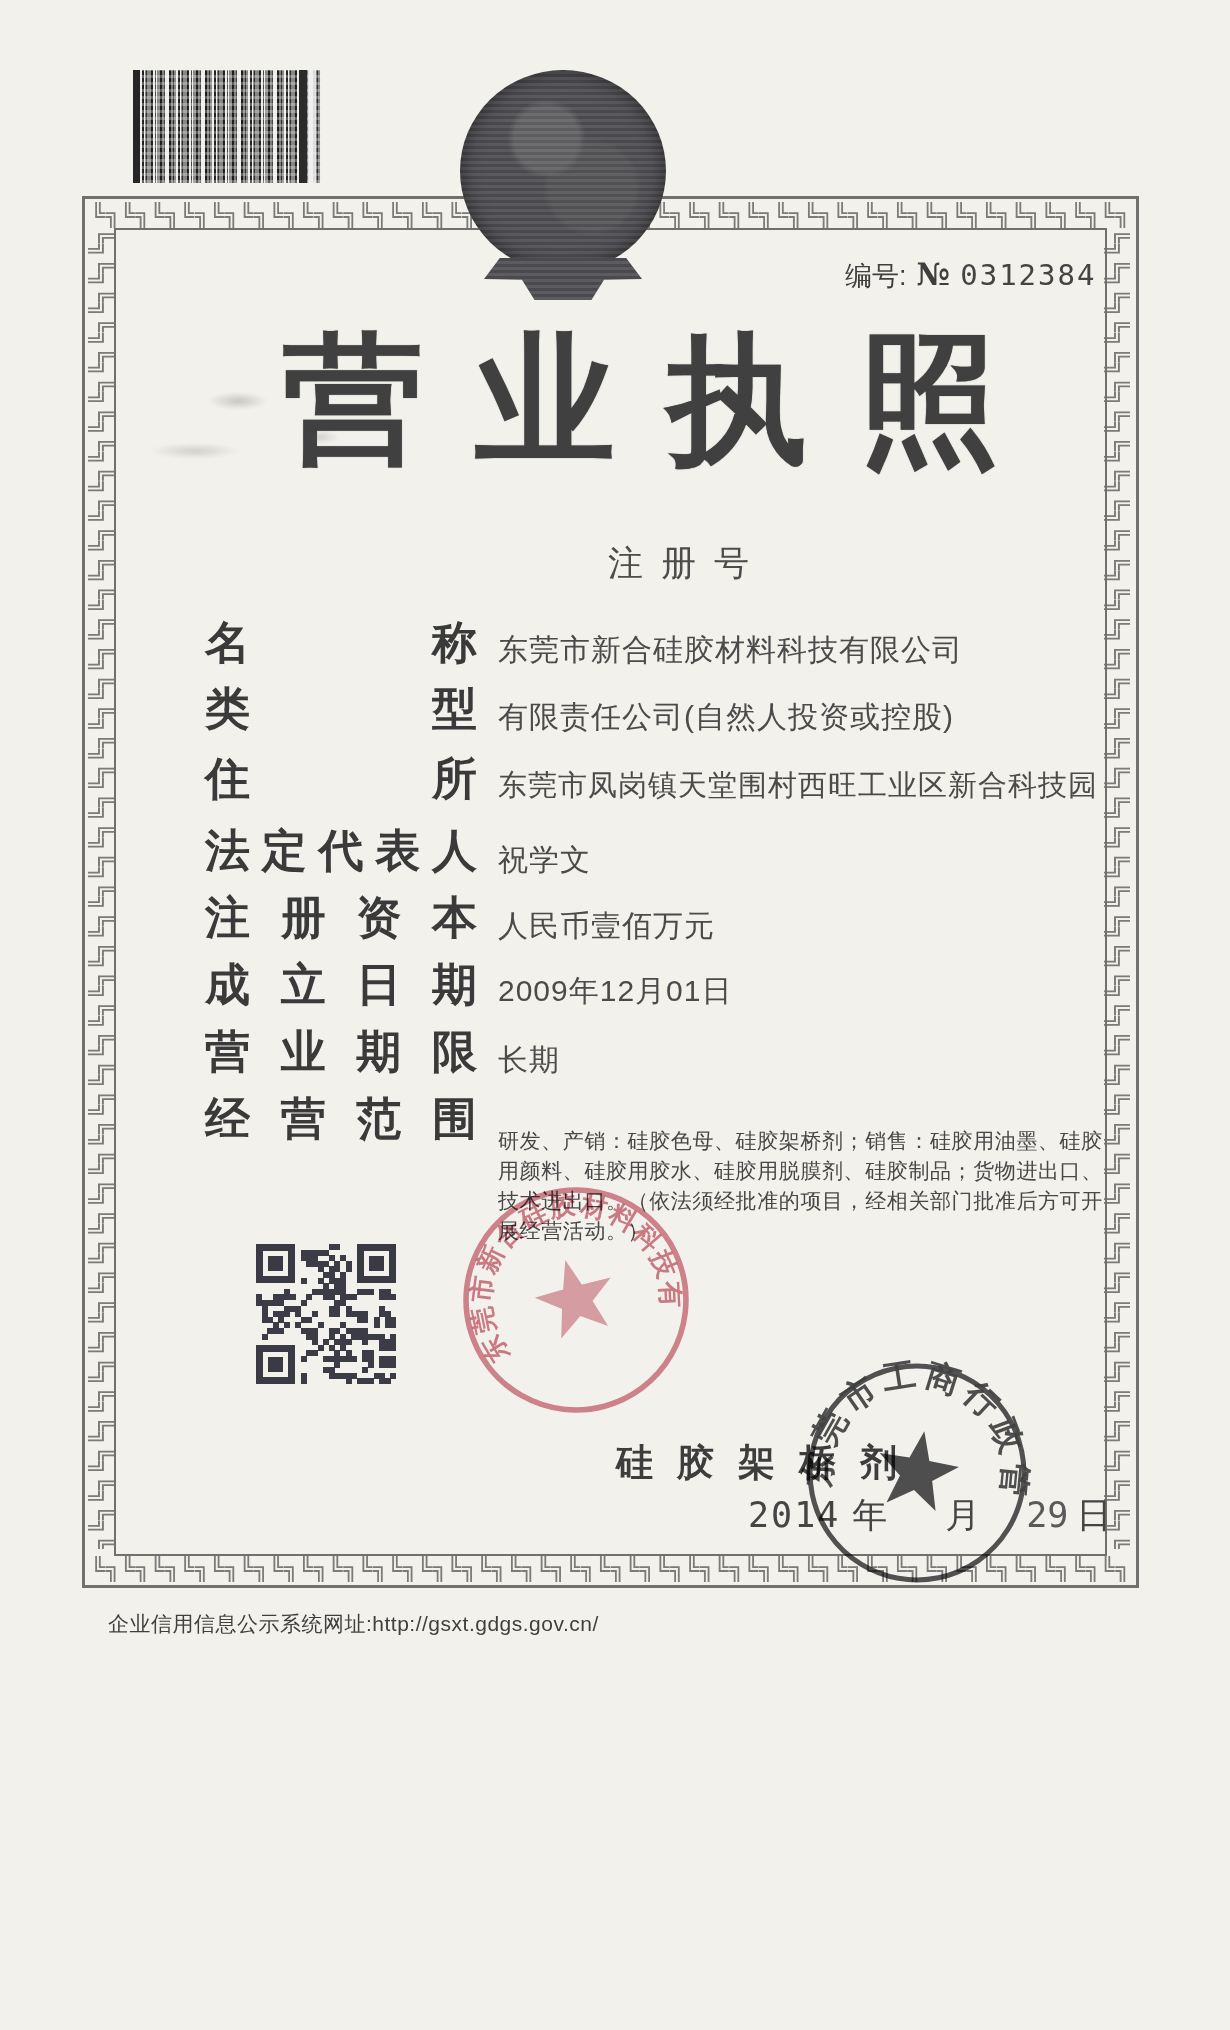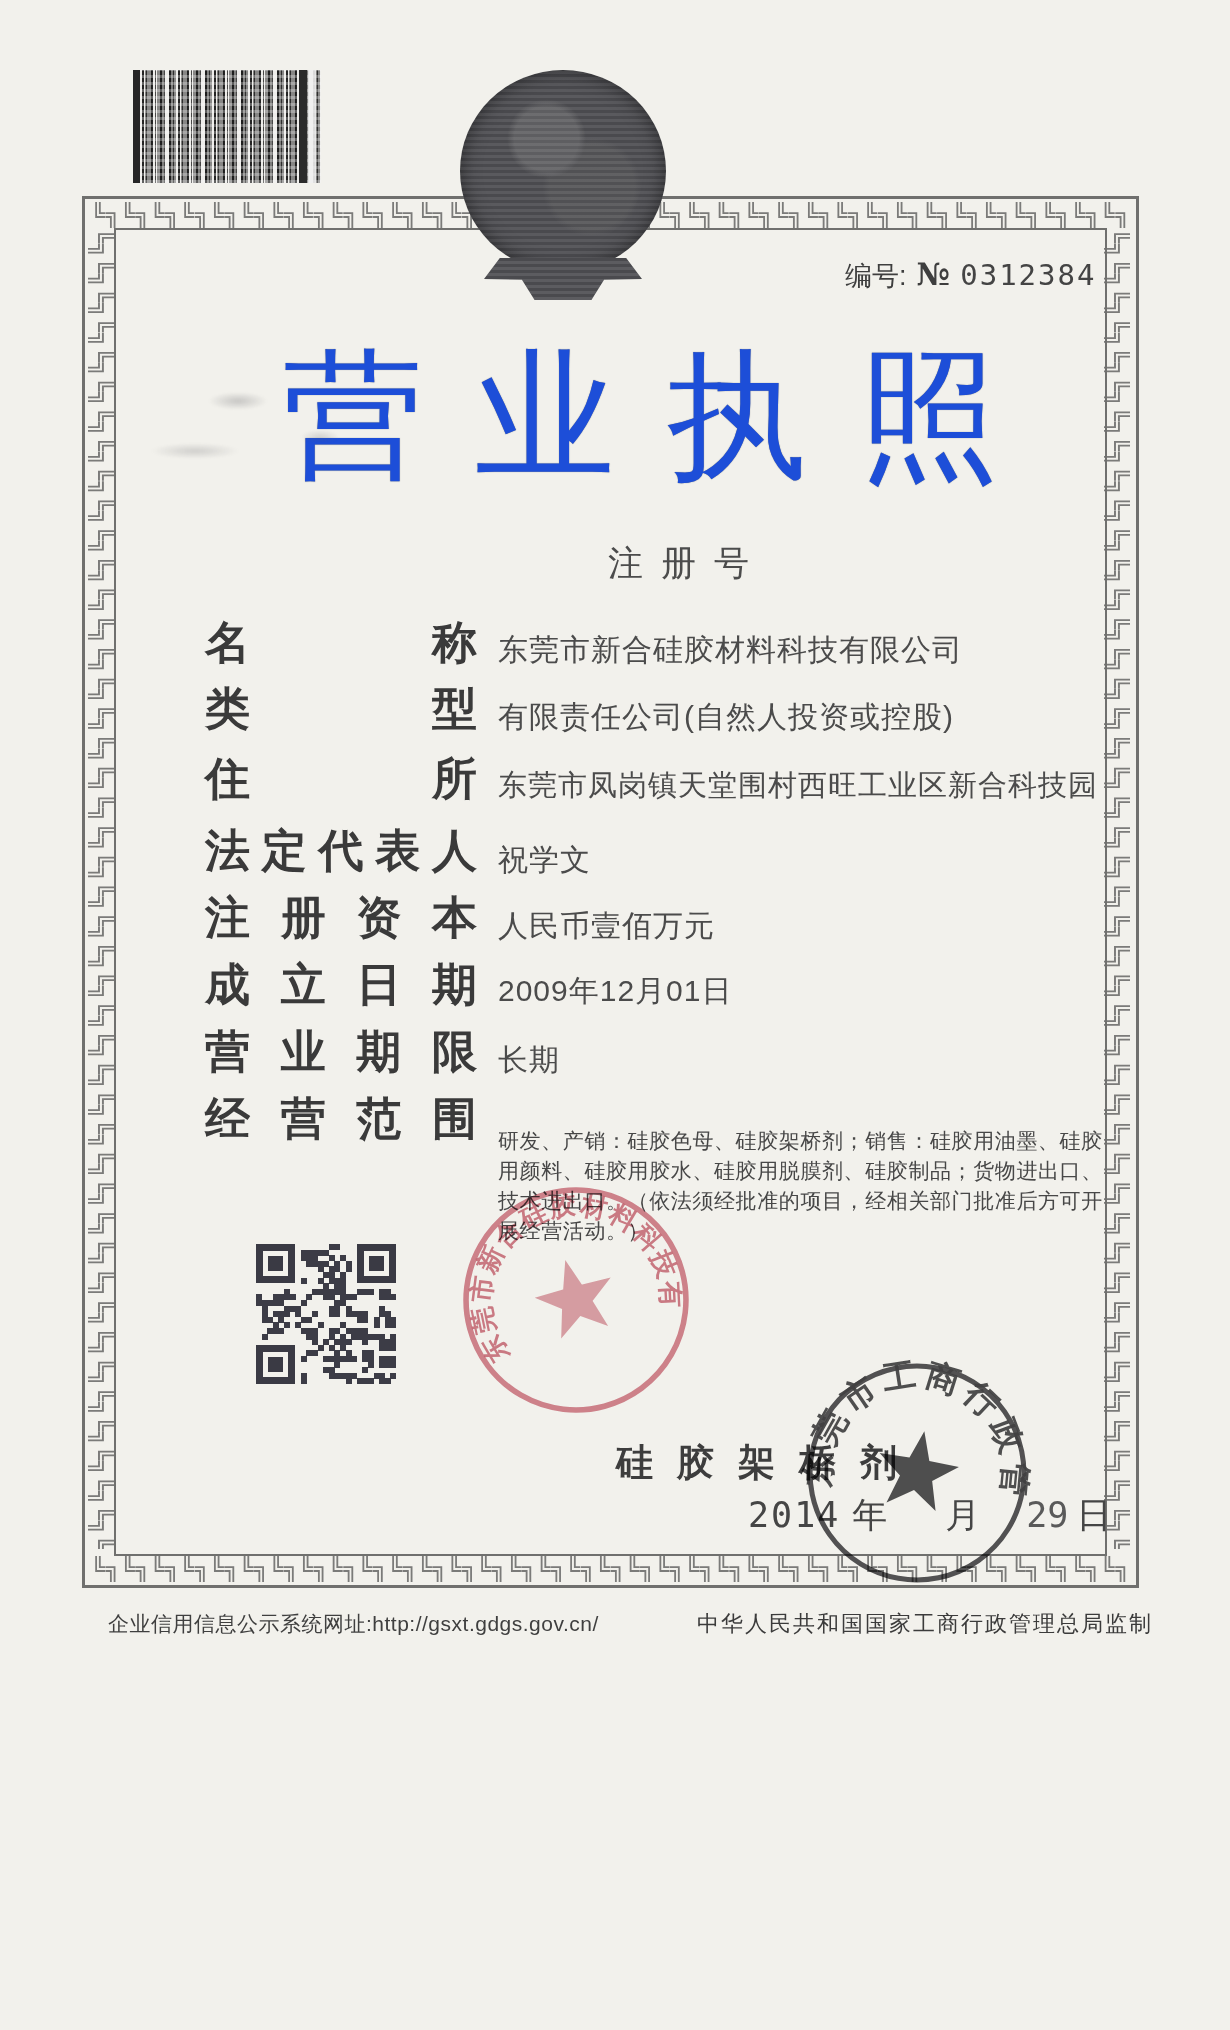--- a/index.html
+++ b/index.html
@@ -50,22 +50,22 @@
   .m-bottom{left:6px;bottom:3px;right:6px;height:26px;}
   .m-left{left:3px;top:30px;width:1320px;height:26px;transform-origin:0 0;transform:rotate(90deg) translateY(-26px);}
   .m-right{left:1019px;top:30px;width:1320px;height:26px;transform-origin:0 0;transform:rotate(90deg) translateY(-26px);}
 
   
   .serial{position:absolute;left:845px;top:256px;z-index:2;font-size:27px;color:#3e3e3e;display:flex;align-items:baseline;gap:10px;}
   .serial .numero{font-family:"DejaVu Serif","Liberation Serif",serif;font-weight:700;font-size:31px;}
   .serial .num{font-family:"DejaVu Sans Mono","Liberation Mono",monospace;font-size:29px;letter-spacing:2px;color:#444;}
 
   .title{
-    position:absolute;left:140px;top:336px;width:950px;z-index:2;
-    text-align:center;font-size:140px;font-weight:400;color:#1d4ed8;
+    position:absolute;left:140px;top:320px;width:950px;z-index:2;
+    text-align:center;font-size:140px;font-weight:700;color:#404040;
     letter-spacing:52px;padding-left:52px;line-height:160px;
     text-shadow:0 0 1px rgba(60,60,60,.7);
   }
 
   .regno{position:absolute;left:608px;top:540px;z-index:2;display:flex;align-items:baseline;}
   .regno .lbl{font-size:35px;letter-spacing:18px;color:#4c4c4c;font-weight:500;}
   .regno .val{font-family:"DejaVu Sans Mono","Liberation Mono",monospace;font-size:32px;color:#4e4e4e;margin-left:14px;letter-spacing:1px;}
 
   
   .flabel{
@@ -413,19 +413,18 @@
       <circle cx="114" cy="114" r="106" fill="none" stroke="#2f2f31" stroke-width="5" opacity="0.9"></circle>
       <path id="stampArc" d="M 33,143 A 86,86 0 1 1 195,143" fill="none"></path>
       <text font-size="33" fill="#2f2f31" opacity="0.92" letter-spacing="6" font-weight="600">
         <textPath href="#stampArc" id="stampText">东莞市工商行政管理局</textPath>
       </text>
       <polygon points="114,72 124,100.2 153.9,101 130.2,119.3 138.7,148 114,131 89.3,148 97.8,119.3 74.1,101 104,100.2" fill="#2f2f31" opacity="0.92"></polygon>
     </svg>
   </div>
 
   <div class="footer-left">企业信用信息公示系统网址:http://gsxt.gdgs.gov.cn/</div>
-  <div class="footer-right">中华人民共和国国家工商行政管理总局监制</div>
 
   <div class="smudge s1"></div>
   <div class="smudge s2"></div>
   <div class="smudge s3"></div>
 
 </div>
 
 </body></html>

